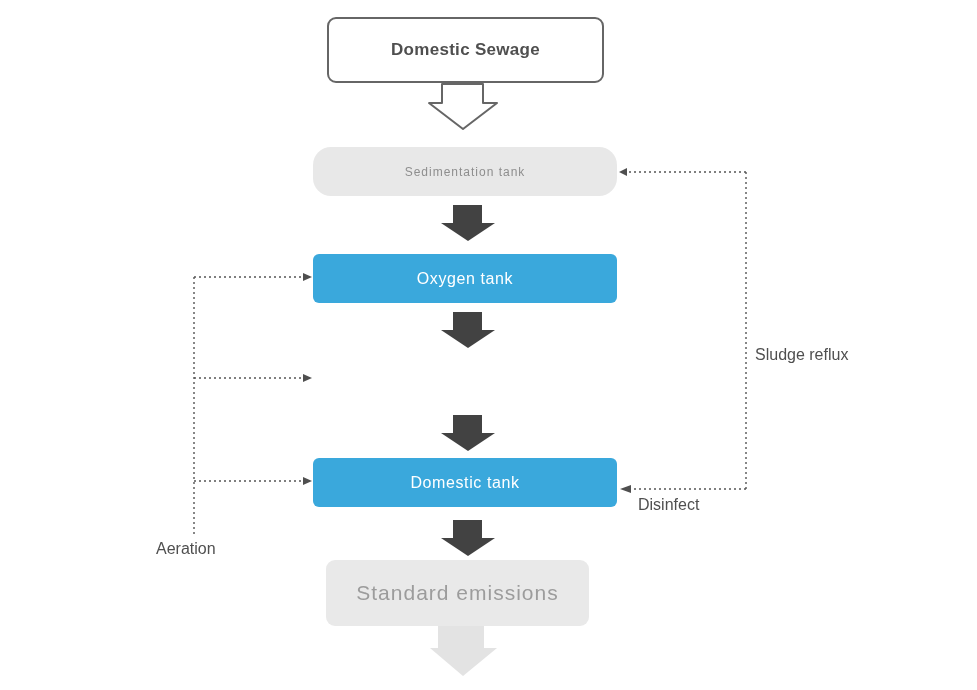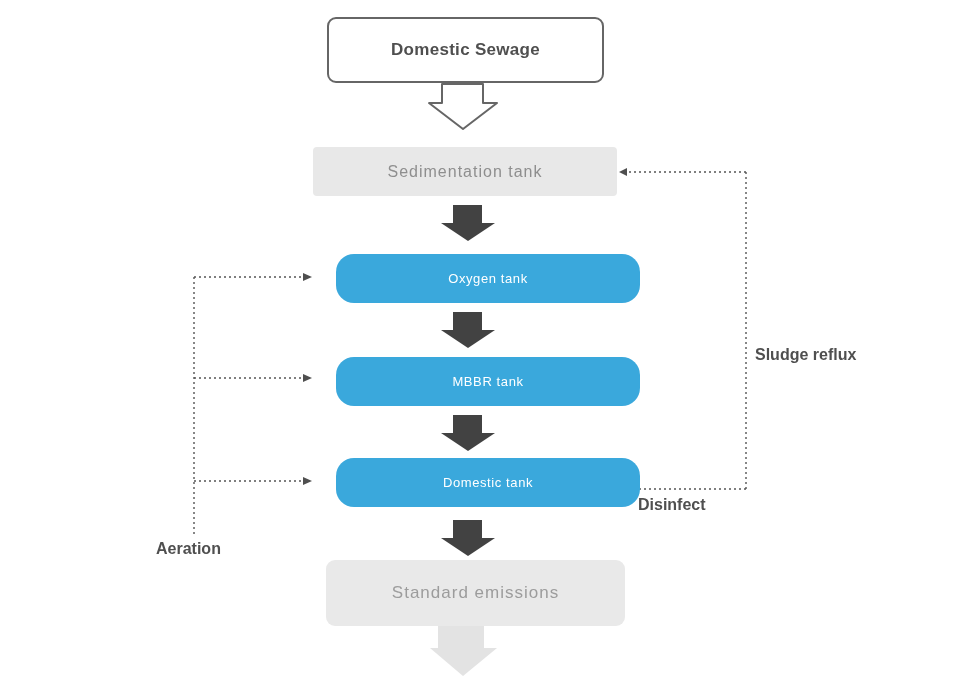--- a/index.html
+++ b/index.html
@@ -73,50 +73,49 @@
     border: 2px solid var(--outline-gray, #666);
     border-radius: 9px;
     color: var(--label-dark, #555);
     font-size: 17px;
     font-weight: bold;
     letter-spacing: 0.3px;
     justify-content: center;
   }
   .node-gray {
     background: var(--box-gray, #E8E8E8);
-    border-radius: 4px;
+    border-radius: 18px;
     color: var(--gray-text, #8E8E8E);
-    font-size: 16px;
+    font-size: 12px;
     letter-spacing: 1px;
   }
   .node-sedimentation { left: 313px; top: 147px; width: 304px; height: 49px; }
   .node-blue {
     background: var(--accent-blue, #3AA8DC);
-    border-radius: 18px;
+    border-radius: 6px;
     color: var(--white, #fff);
-    font-size: 13px;
+    font-size: 16px;
     letter-spacing: 0.6px;
-    margin-left: 23px;
   }
   .node-oxygen  { left: 313px; top: 254px; width: 304px; height: 49px; }
   .node-mbbr    { left: 313px; top: 357px; width: 304px; height: 49px; }
   .node-clarity { left: 313px; top: 458px; width: 304px; height: 49px; }
   .node-end {
-    left: 326px; top: 560px; width: 299px; height: 66px;
+    left: 326px; top: 560px; width: 263px; height: 66px;
     background: var(--box-gray-light, #E9E9E9);
     border-radius: 9px;
     color: #9C9C9C;
-    font-size: 17px;
+    font-size: 21px;
     letter-spacing: 1px;
   }
   .flow-label {
     position: absolute;
     color: var(--label-dark, #4F4F4F);
     font-size: 16px;
-    font-weight: bold;
+    font-weight: normal;
     white-space: nowrap;
   }
   .label-aeration      { left: 156px; top: 540px; text-align: right; }
   .label-disinfect     { left: 638px; top: 496px; }
   .label-sludge-reflux { left: 755px; top: 346px; }
 </style>
 </head>
 <body>
 
 <div class="canvas">
@@ -152,23 +151,20 @@
   </div>
 
   <div class="node node-gray node-sedimentation">
     <span>Sedimentation tank</span>
   </div>
 
   <div class="node node-blue node-oxygen">
     <span>Oxygen tank</span>
   </div>
 
-  <div class="node node-blue node-mbbr">
-    <span>MBBR tank</span>
-  </div>
 
   <div class="node node-blue node-clarity">
     <span>Domestic tank</span>
   </div>
 
   <div class="node node-end">
     <span>Standard emissions</span>
   </div>
 
   <div class="flow-label label-sludge-reflux">Sludge reflux</div>

